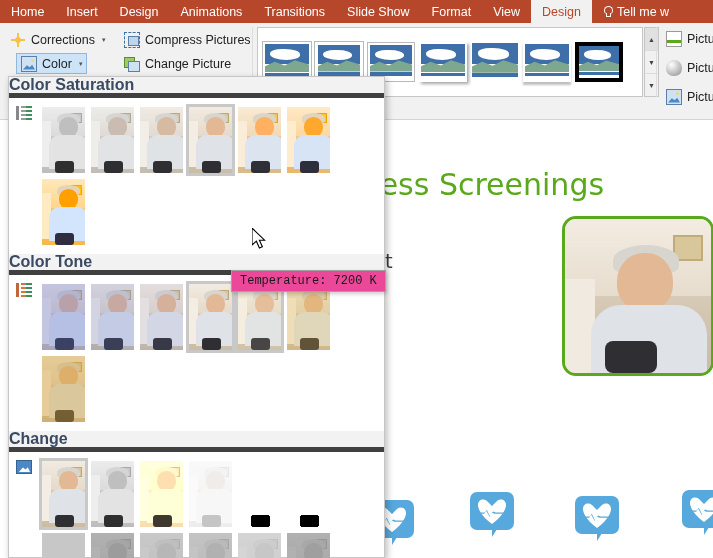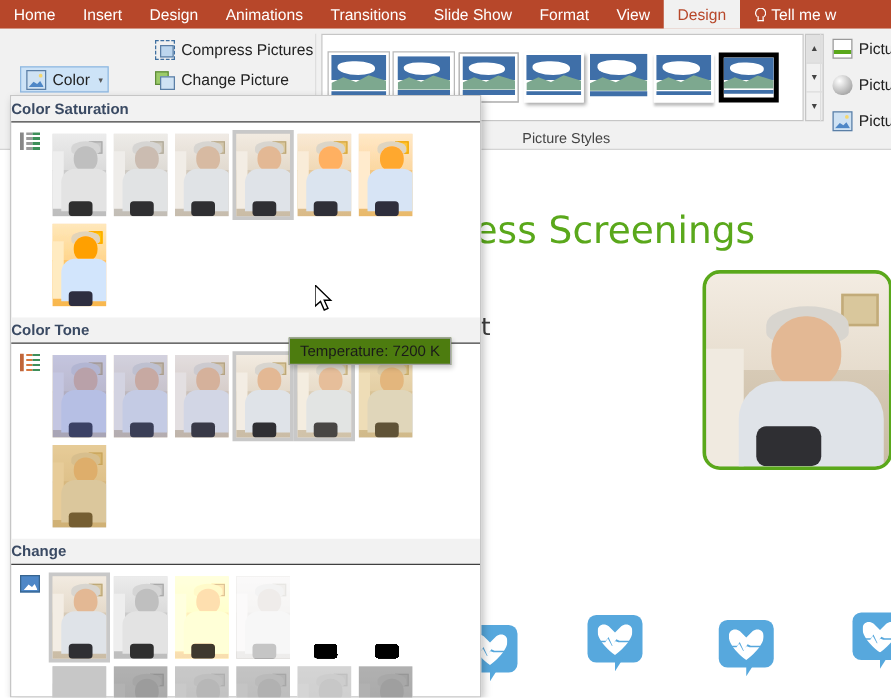--- a/index.html
+++ b/index.html
@@ -204,23 +204,23 @@
     clip-path: polygon(0 45%, 22% 45%, 30% 8%, 42% 92%, 54% 30%, 64% 45%, 100% 45%, 100% 60%, 60% 60%, 50% 48%, 41% 100%, 28% 22%, 20% 60%, 0 60%);
   }
 
   
   .menu {
     position: absolute; left: 8px; top: 76px; width: 377px; height: 482px;
     background: #ffffff; border: 1px solid #c6c6c6;
     box-shadow: 2px 3px 7px rgba(0,0,0,.28);
   }
   .sec-head {
-    height: 21px; background: #f2f2f2; border-bottom: 1px solid #404040;
+    height: 21px; background: #f2f2f2; border-bottom: 5px solid #404040;
     display: flex; align-items: center; 
-    font-size: 12px; color: #3a4a63; font-weight: bold;
+    font-size: 16px; color: #3a4a63; font-weight: bold;
   }
   .sec-body { display: flex; align-items: flex-start; padding: 6px 4px 6px 0; }
   .sec-ic { width: 30px; flex: 0 0 30px; display: flex; justify-content: center; padding-top: 2px; }
   .sm-ic { width: 16px; height: 14px; position: relative; }
   .sm-ic.sat  { border-left: 3px solid #888; }
   .sm-ic.sat:before { content:""; position:absolute; left:2px; top:0; width:5px; height:14px;
      background: repeating-linear-gradient(180deg,#9a9a9a 0 2px,#fff 2px 4px); }
   .sm-ic.sat:after { content:""; position:absolute; right:0; top:0; width:6px; height:14px;
      background: repeating-linear-gradient(180deg,#3f8f5a 0 2px,#fff 2px 4px); }
   .sm-ic.tone { border-left: 3px solid #c1663a; }
@@ -254,23 +254,23 @@
     background: #dfe3e8; border-radius: 11px 11px 0 0; }
   .mini .cf { position: absolute; left: 13px; bottom: 0; width: 19px; height: 12px;
     background: #2f2f33; border-radius: 3px; }
   .mini .lf { position: absolute; left: 0; top: 14px; width: 9px; height: 46px;
     background: #f3ede4; }
   .mini .ov { position: absolute; inset: 0; }
 
   
   .tooltip {
     position: absolute; left: 231px; top: 270px;
-    background: #4d7c0f; border: 1px solid #a0a0a0;
+    background: #ec4899; border: 1px solid #a0a0a0;
     padding: 3px 8px; font-size: 12px; color: #1a1a1a;
-    box-shadow: 1px 2px 4px rgba(0,0,0,.2); white-space: nowrap; z-index: 40;
+    box-shadow: 1px 2px 4px rgba(0,0,0,.2); white-space: nowrap; z-index: 40; font-family: Liberation Mono, monospace;
   }
   
   .cursor { position: absolute; left: 252px; top: 228px; z-index: 50; pointer-events: none; }
 </style>
 </head>
 <body>
 
 <div id="app">
 
   <div class="tabbar">
@@ -285,20 +285,25 @@
     <div class="tab active">Design</div>
     <div class="tab tellme">
       <span class="bulb"></span>
       <span>Tell me w</span>
     </div>
   </div>
 
   <div class="ribbon">
 
     <div class="adjust-group">
+      <div class="rib-btn" style="left:6px; top:6px;">
+        <span class="ic ic-sun"></span>
+        <span>Corrections</span>
+        <span class="caret">▾</span>
+      </div>
       <div class="rib-btn sel" style="left:16px; top:30px;">
         <span class="ic ic-pic"></span>
         <span>Color</span>
         <span class="caret">▾</span>
       </div>
       <div class="rib-btn" style="left:120px; top:30px;">
         <span class="ic ic-change"></span>
         <span>Change Picture</span>
       </div>
       <div class="rib-btn" style="left:120px; top:6px;">
@@ -354,21 +359,20 @@
                 <div class="waterline"></div>
               </div>
           </div>
         </div>
       </div>
       <div class="gal-scroll">
         <div class="gs-btn top">▲</div>
         <div class="gs-btn">▼</div>
         <div class="gs-btn">▼</div>
       </div>
-      <div class="group-label">Picture Styles</div>
     </div>
 
     <div class="grp-sep" style="left:656px;"></div>
 
     <div class="right-group">
       <div class="rib-btn" style="top:5px;">
         <span class="ic" style="background:linear-gradient(180deg,#fff 0 60%,#5aa81b 60% 78%,#fff 78% 100%);border:1px solid #9a9a9a;"></span>
         <span>Pictu</span>
       </div>
       <div class="rib-btn" style="top:34px;">

